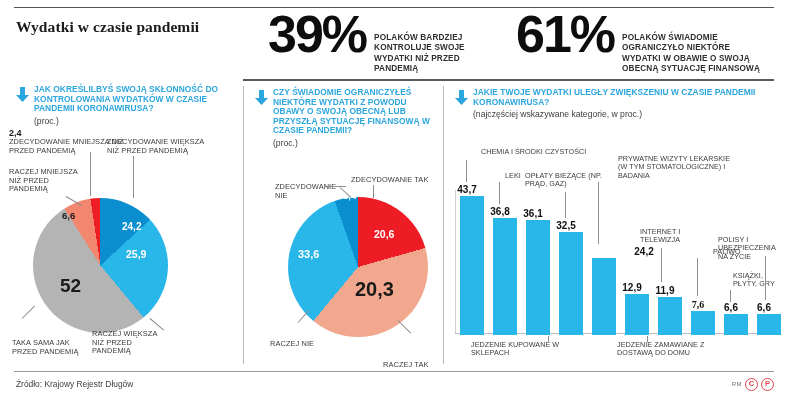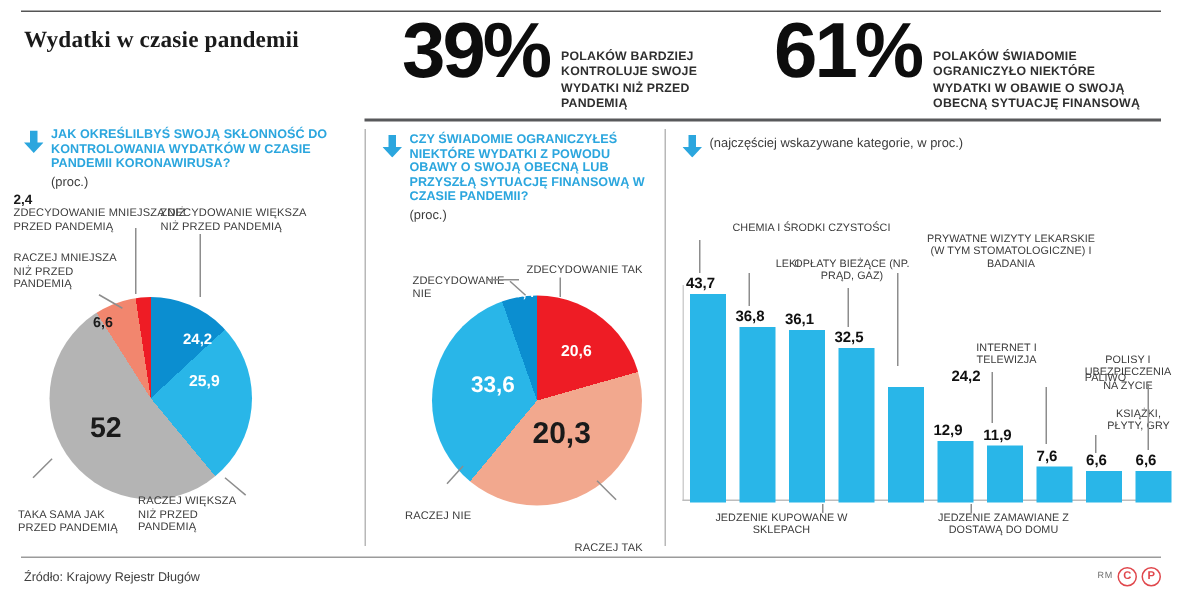--- a/index.html
+++ b/index.html
@@ -64,21 +64,21 @@
   .barchart{position:absolute;left:455px;top:150px;width:325px;height:185px;}
   .baseline{position:absolute;left:455px;top:333px;width:322px;height:1px;background:#bdbdbd;}
   .axisv{position:absolute;left:455px;top:190px;width:1px;height:144px;background:#cfcfcf;}
   .bar{position:absolute;background:#29b6e8;bottom:0;}
   .barval{
     position:absolute;font-weight:bold;font-size:10px;color:#111;
     text-align:center;white-space:nowrap;
   }
   .barcat{
     position:absolute;font-size:7.2px;line-height:8.4px;color:#3a3a3a;
-    text-transform:uppercase;letter-spacing:.05px;white-space:pre-line;text-align:center;
+    text-transform:uppercase;letter-spacing:.05px;white-space:pre-line;
   }
 
   .source{
     position:absolute;left:16px;top:379px;font-size:8.4px;color:#404040;
   }
   .rm{position:absolute;right:46px;top:381px;font-size:6px;color:#6f6f6f;letter-spacing:.5px;}
   .ccwrap{position:absolute;right:14px;top:378px;display:flex;gap:3px;}
   .cc{width:11px;height:11px;border:1.3px solid #e0474c;border-radius:50%;
       color:#e0474c;font-size:7.5px;font-weight:bold;line-height:9px;text-align:center;}
 </style>
@@ -149,21 +149,21 @@
   <div class="qsub">(proc.)</div>
 </div>
 
 <div class="pie pie2" style="background:conic-gradient(from 0deg,
         #ee1c25 0deg 74.16deg,
         #f2a88e 74.16deg 219.6deg,
         #29b6e8 219.6deg 340.56deg,
         #0b8ed0 340.56deg 360deg);"></div>
 <div class="slicelabel" style="left:374px;top:228px;font-size:10.5px;color:#fff;">20,6</div>
 <div class="slicelabel" style="left:355px;top:278px;font-size:20px;color:#1a1a1a;">20,3</div>
-<div class="slicelabel" style="left:314px;top:248px;font-size:15px;color:#fff;">33,6</div>
+<div class="slicelabel" style="left:298px;top:248px;font-size:11px;color:#fff;">33,6</div>
 <div class="slicelabel" style="left:343px;top:190px;font-size:9.5px;color:#fff;">5,4</div>
 
 <div class="calloutText" style="left:275px;top:182px;width:52px;line-height:9px;">ZDECYDOWANIE NIE</div>
 <div class="leader" style="left:324px;top:186px;width:22px;height:1px;"></div>
 <div class="leader" style="left:340px;top:187px;width:14px;height:1px;transform:rotate(42deg);transform-origin:left center;"></div>
 
 <div class="calloutText" style="left:351px;top:176px;width:90px;">ZDECYDOWANIE TAK</div>
 <div class="leader" style="left:373px;top:185px;width:1px;height:13px;"></div>
 
 <div class="calloutText" style="left:270px;top:340px;width:62px;">RACZEJ NIE</div>
@@ -171,20 +171,21 @@
 
 <div class="calloutText" style="left:383px;top:340px;width:60px;margin-top:21px;">RACZEJ TAK</div>
 <div class="leader" style="left:398px;top:320px;width:18px;height:1px;transform:rotate(45deg);transform-origin:left center;"></div>
 
 <div class="qhead q3">
   <span class="arrow">
     <svg width="13" height="15" viewBox="0 0 13 15">
         <path d="M4 0h5v8h4L6.5 15 0 8h4z" fill="#2ba6de"></path>
       </svg>
   </span>
+  <div class="qtext">JAKIE TWOJE WYDATKI ULEGŁY ZWIĘKSZENIU W CZASIE PANDEMII KORONAWIRUSA?</div>
   <div class="qsub">(najczęściej wskazywane kategorie, w proc.)</div>
 </div>
 
 <div class="axisv"></div>
 <div class="baseline"></div>
 <div class="barchart">
 
   <div class="bar" style="left:5px;width:24px;height:139px;"></div>
   <div class="bar" style="left:38px;width:24px;height:117px;"></div>
   <div class="bar" style="left:71px;width:24px;height:115px;"></div>
@@ -197,21 +198,21 @@
   <div class="bar" style="left:302px;width:24px;height:21px;"></div>
 </div>
 
 <div class="barval" style="left:452px;top:184px;width:30px;">43,7</div>
 <div class="barval" style="left:485px;top:206px;width:30px;">36,8</div>
 <div class="barval" style="left:518px;top:208px;width:30px;">36,1</div>
 <div class="barval" style="left:551px;top:220px;width:30px;">32,5</div>
 <div class="barval" style="left:584px;top:246px;width:30px;padding-left:45px;">24,2</div>
 <div class="barval" style="left:617px;top:282px;width:30px;">12,9</div>
 <div class="barval" style="left:650px;top:285px;width:30px;">11,9</div>
-<div class="barval" style="left:683px;top:299px;width:30px;">7,6</div>
+<div class="barval" style="left:683px;top:299px;width:30px;font-family:Liberation Serif, serif;">7,6</div>
 <div class="barval" style="left:716px;top:302px;width:30px;">6,6</div>
 <div class="barval" style="left:749px;top:302px;width:30px;">6,6</div>
 
 <div class="barcat" style="left:481px;top:148px;width:120px;">CHEMIA I ŚRODKI CZYSTOŚCI</div>
 <div class="leader" style="left:466px;top:160px;width:1px;height:22px;"></div>
 
 <div class="barcat" style="left:505px;top:172px;width:40px;">LEKI</div>
 <div class="leader" style="left:499px;top:182px;width:1px;height:22px;"></div>
 
 <div class="barcat" style="left:525px;top:172px;width:86px;">OPŁATY BIEŻĄCE (NP. PRĄD, GAZ)</div>

